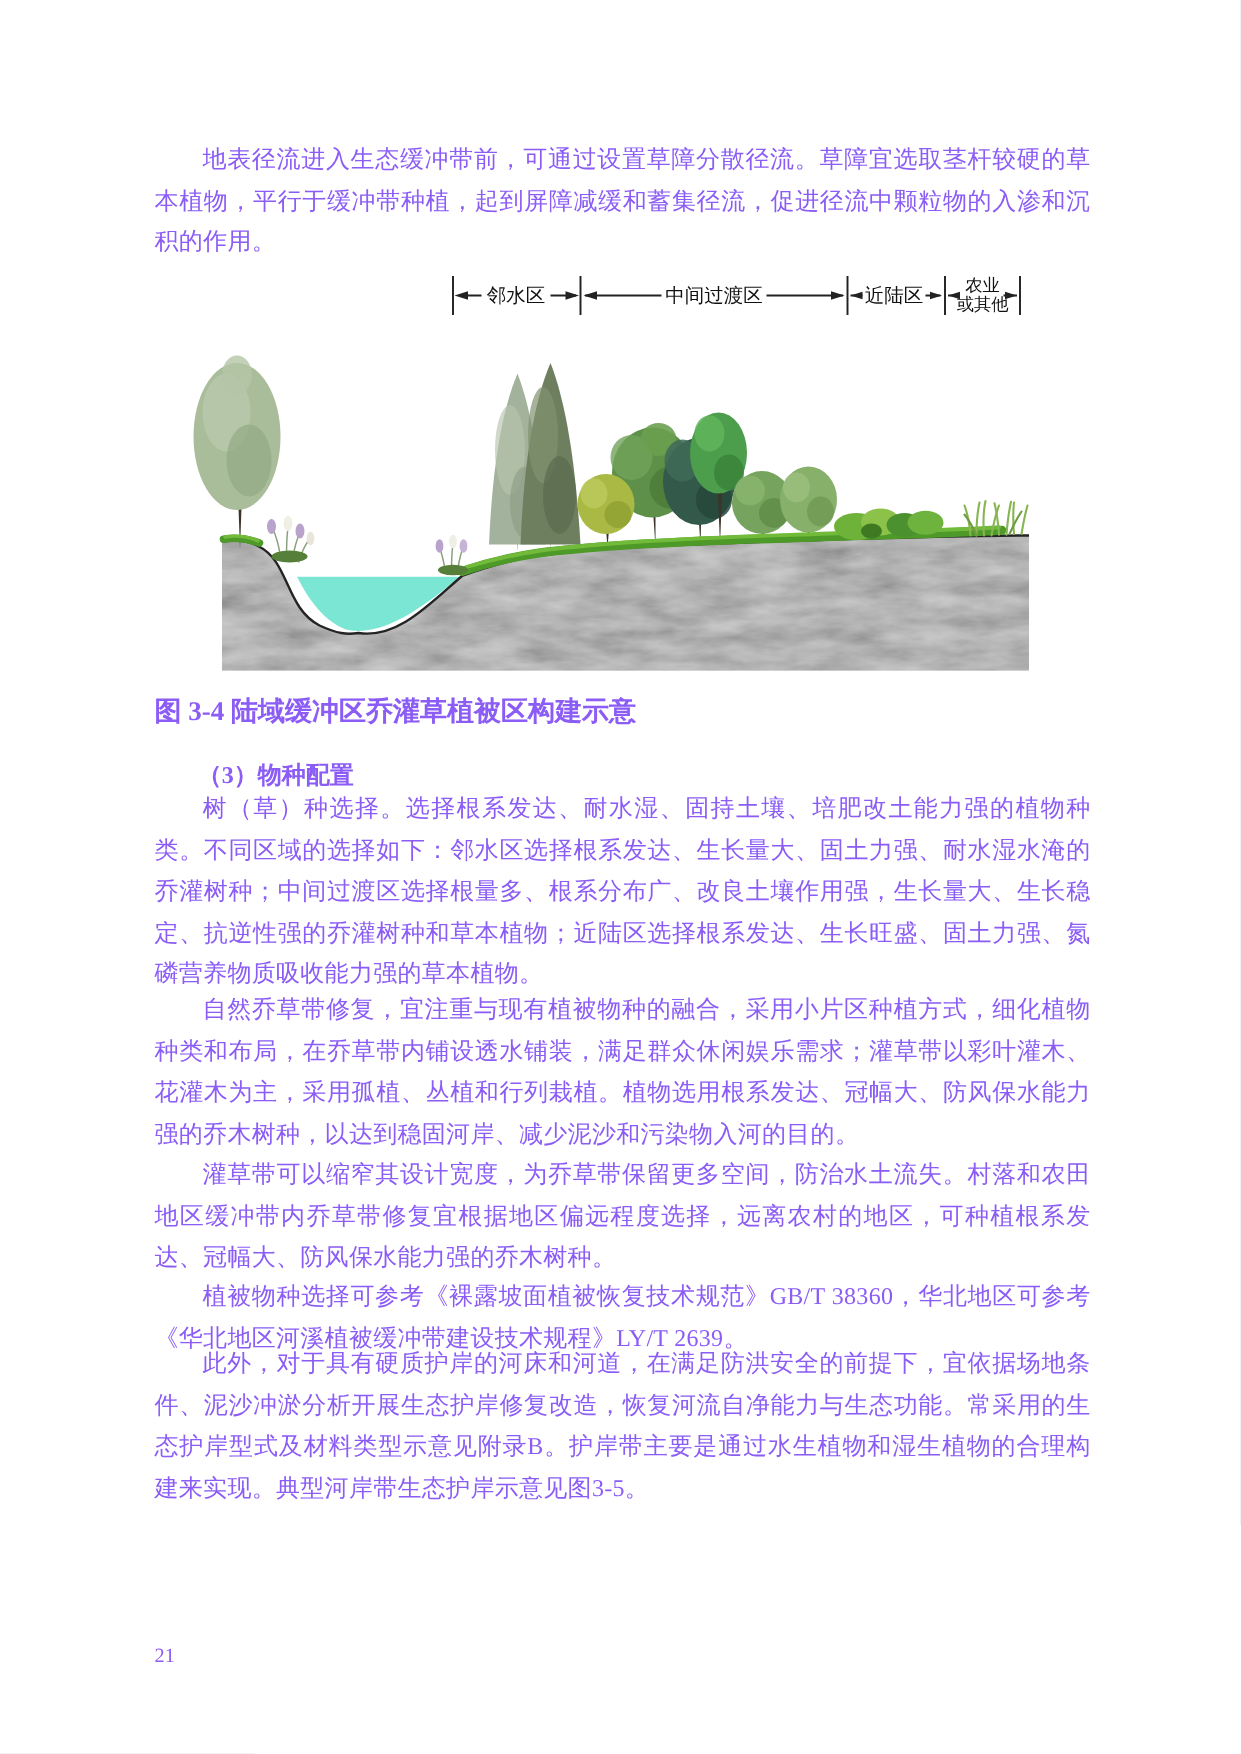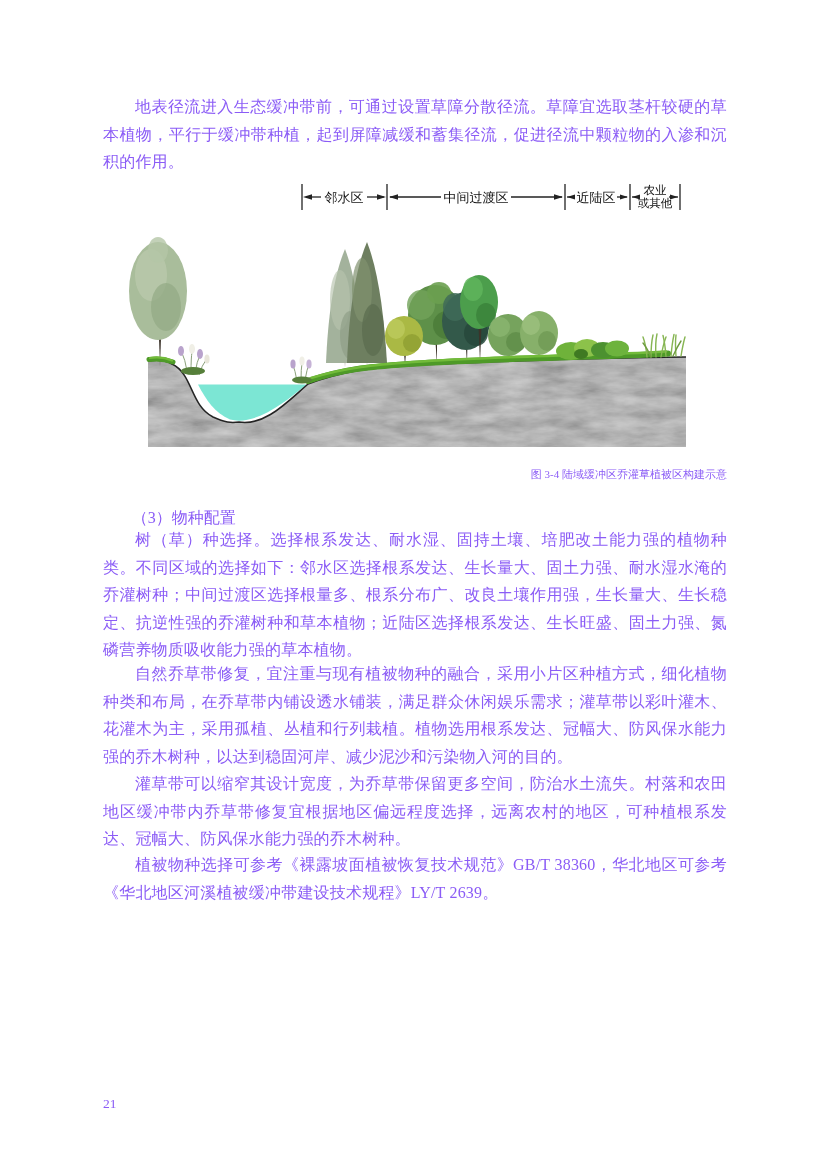--- a/index.html
+++ b/index.html
@@ -17,29 +17,29 @@
     left:103px;width:624px;
     font-size:16px;line-height:27.5px;
     text-align:justify;
     text-indent:2em;
     letter-spacing:0.2px;
   }
   .section-heading{
     position:absolute;
     left:103px;width:624px;
     font-size:16px;line-height:24px;
-    font-weight:normal;
+    font-weight:bold;
     text-indent:1.8em;
   }
   .figure-caption{
     position:absolute;
     left:103px;width:624px;
-    text-align:right;
-    font-size:11px;line-height:24px;
-    font-weight:normal;
+    text-align:left;
+    font-size:18px;line-height:24px;
+    font-weight:bold;
   }
   .figure-wrap{
     position:absolute;
     left:103px;top:175px;
     width:624px;height:280px;
   }
   .page-number{
     position:absolute;
     left:103px;top:1096px;width:624px;
     text-align:left;
@@ -254,16 +254,17 @@
   <div class="section-heading" style="top:506px;">（3）物种配置</div>
 
   <div class="body-text" style="top:660px;">自然乔草带修复，宜注重与现有植被物种的融合，采用小片区种植方式，细化植物种类和布局，在乔草带内铺设透水铺装，满足群众休闲娱乐需求；灌草带以彩叶灌木、花灌木为主，采用孤植、丛植和行列栽植。植物选用根系发达、冠幅大、防风保水能力强的乔木树种，以达到稳固河岸、减少泥沙和污染物入河的目的。</div>
 
   <div class="body-text" style="top:526px;">树（草）种选择。选择根系发达、耐水湿、固持土壤、培肥改土能力强的植物种类。不同区域的选择如下：邻水区选择根系发达、生长量大、固土力强、耐水湿水淹的乔灌树种；中间过渡区选择根量多、根系分布广、改良土壤作用强，生长量大、生长稳定、抗逆性强的乔灌树种和草本植物；近陆区选择根系发达、生长旺盛、固土力强、氮磷营养物质吸收能力强的草本植物。</div>
 
   <div class="body-text" style="top:770px;">灌草带可以缩窄其设计宽度，为乔草带保留更多空间，防治水土流失。村落和农田地区缓冲带内乔草带修复宜根据地区偏远程度选择，远离农村的地区，可种植根系发达、冠幅大、防风保水能力强的乔木树种。</div>
 
   <div class="body-text" style="top:851px;">植被物种选择可参考《裸露坡面植被恢复技术规范》GB/T 38360，华北地区可参考《华北地区河溪植被缓冲带建设技术规程》LY/T 2639。</div>
 
+  <div class="body-text" style="top:896px;">此外，对于具有硬质护岸的河床和河道，在满足防洪安全的前提下，宜依据场地条件、泥沙冲淤分析开展生态护岸修复改造，恢复河流自净能力与生态功能。常采用的生态护岸型式及材料类型示意见附录B。护岸带主要是通过水生植物和湿生植物的合理构建来实现。典型河岸带生态护岸示意见图3-5。</div>
 
   <div class="page-number">21</div>
 
 </div>
 
 </body></html>

